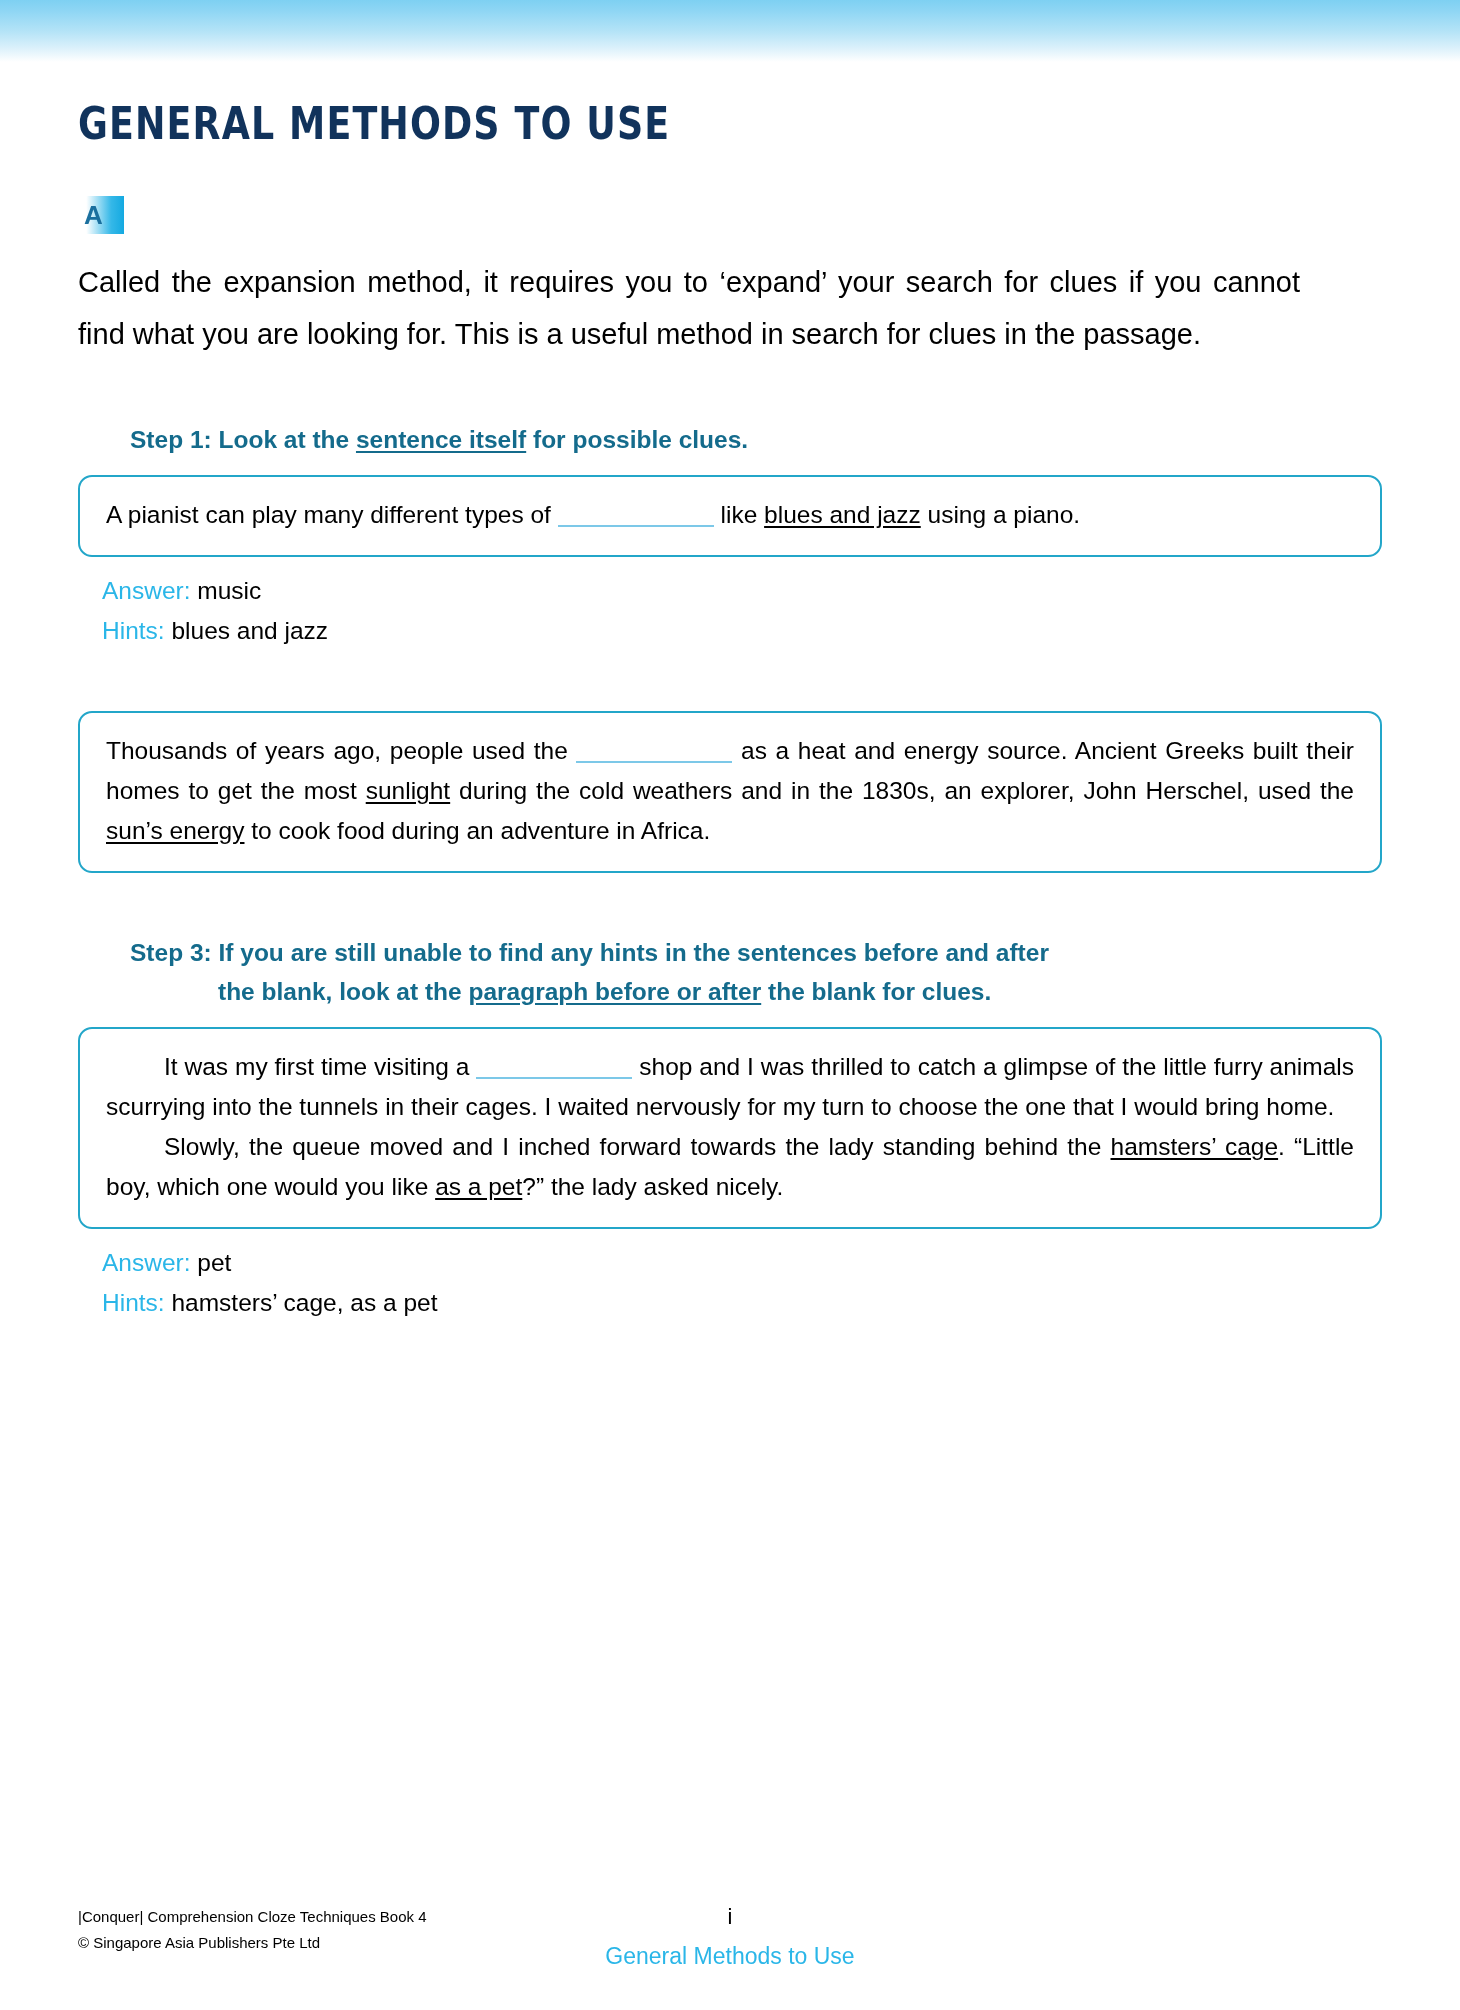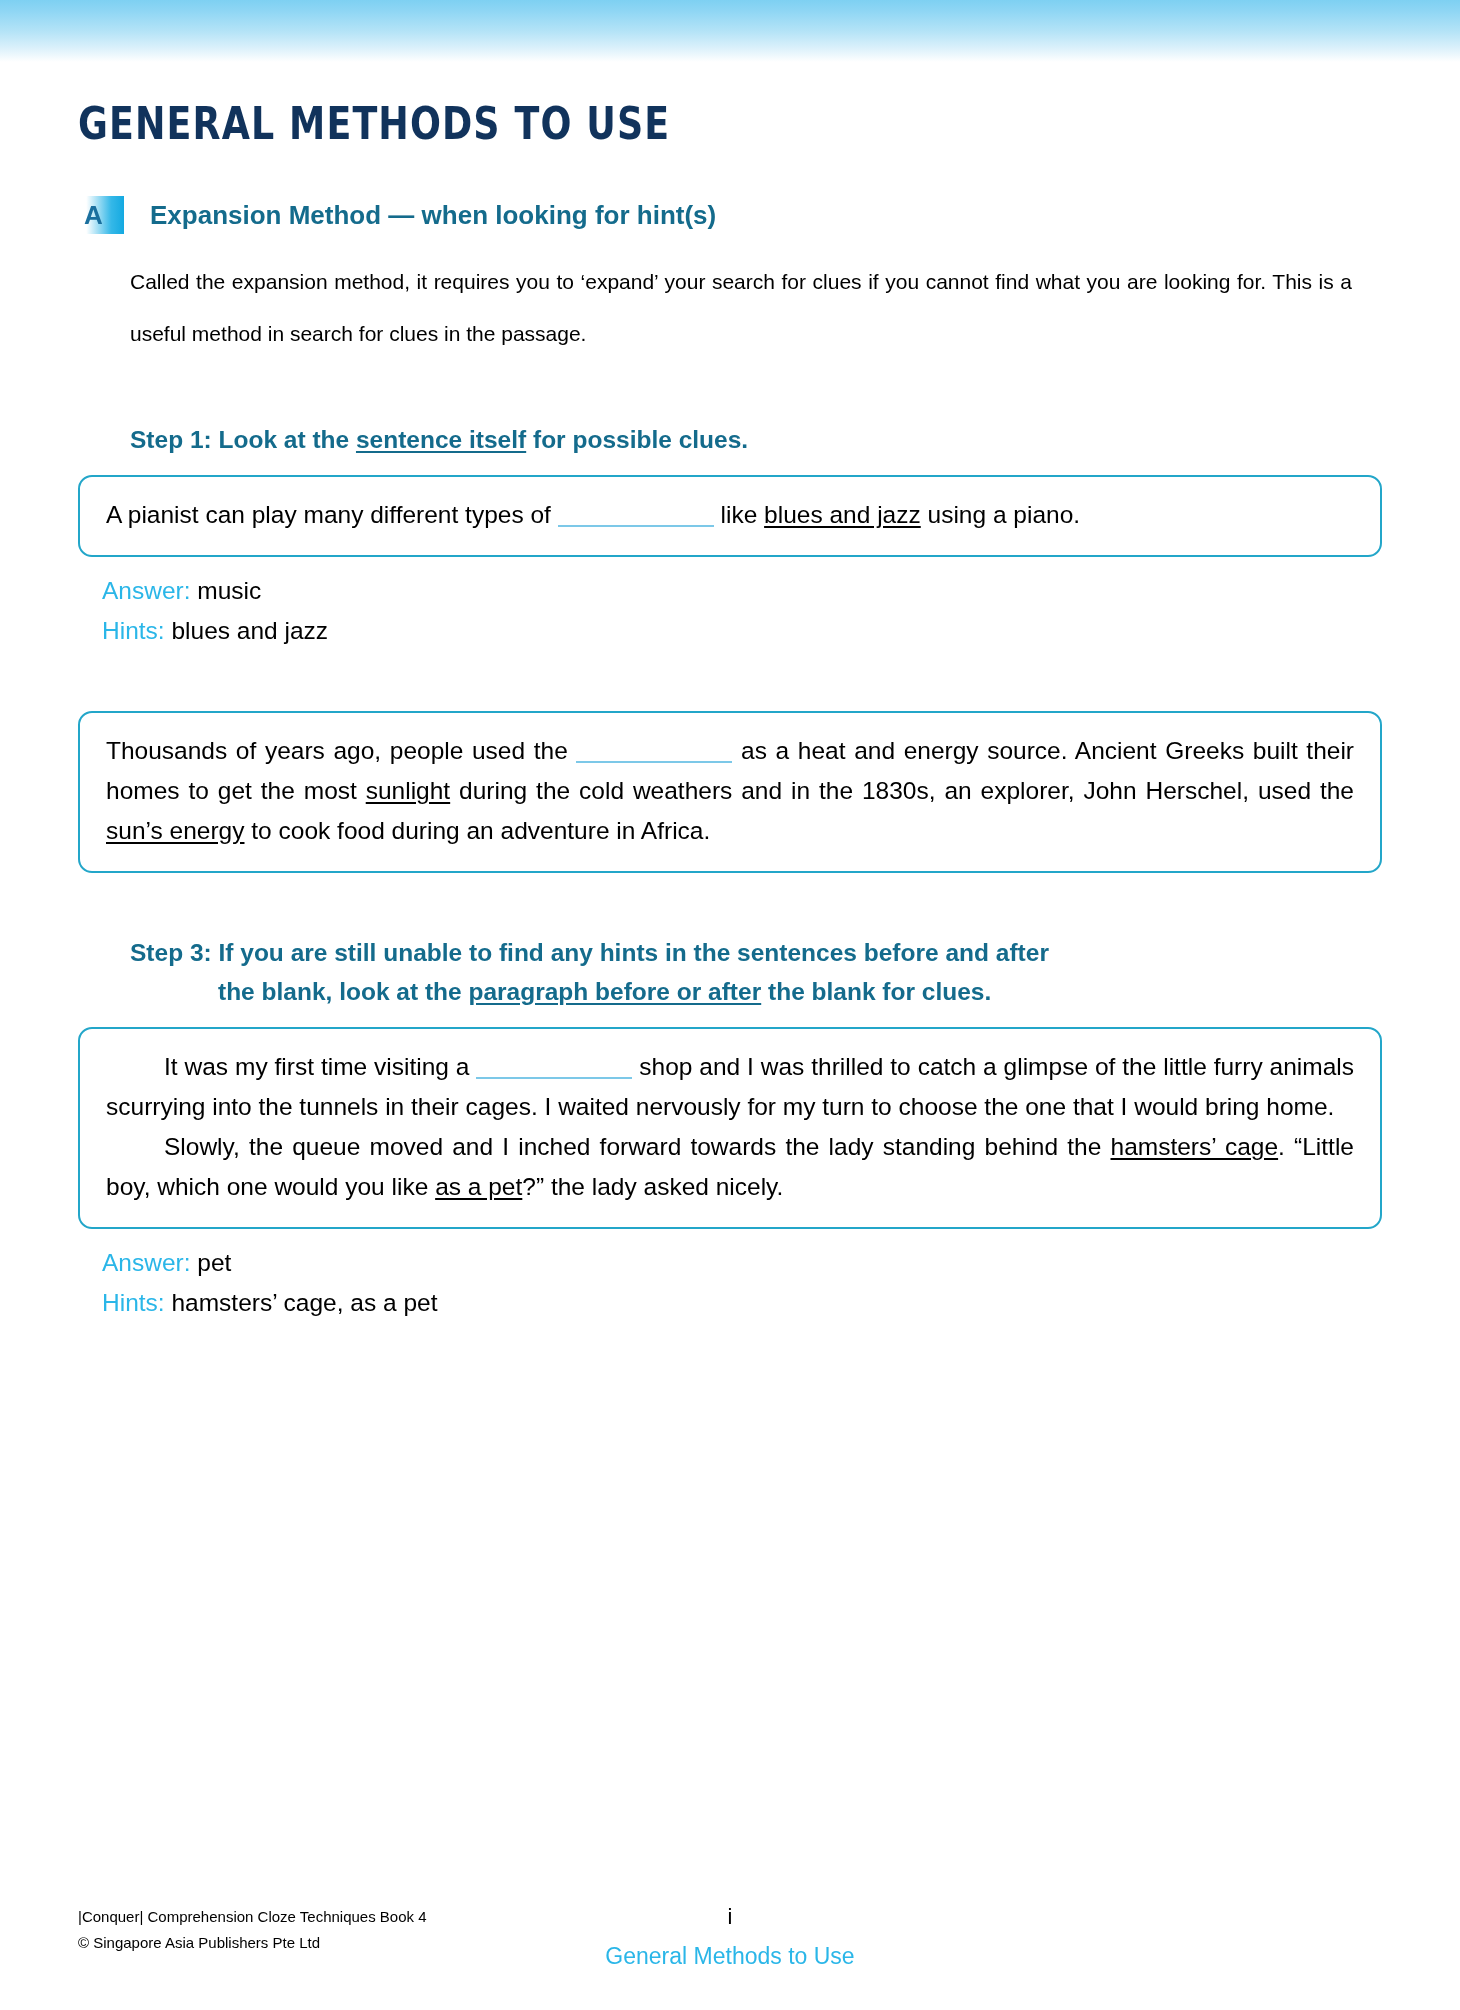--- a/index.html
+++ b/index.html
@@ -78,23 +78,22 @@
   .section-title {
     margin-left: 26px;
     font-size: 26px;
     font-weight: bold;
     color: #146b8c;
     white-space: nowrap;
   }
 
   
   .intro {
-    margin-left: 52px;
     width: 1222px;
-    font-size: 21px;
+    font-size: 29px;
     line-height: 52px;
     color: #000000;
     text-align: justify;
     text-justify: inter-word;
   }
 
   .step-head {
     margin-left: 52px;
     width: 1222px;
     font-size: 24.5px;
@@ -194,21 +193,20 @@
 <div class="page">
 
   <div class="page-title">GENERAL METHODS TO USE</div>
 
   <div class="content">
 
     <div class="section-head">
       <div class="badge">
         <span class="badge-letter">A</span>
       </div>
-      <div class="section-title">Expansion Method — when looking for hint(s)</div>
     </div>
 
     <div class="intro">Called the expansion method, it requires you to ‘expand’ your search for clues if you cannot find what you are looking for. This is a useful method in search for clues in the passage.</div>
 
     <div class="gap-lg"></div>
 
     <div id="steps-container">
         <div class="step-head"><span class="ind"><span>Step 1: Look at the </span><span class="u">sentence itself</span><span> for possible clues.</span></span></div>
         <div class="box">
           <p><span>A pianist can play many different types of </span><span class="blank"></span><span> like </span><span class="ul-black">blues and jazz</span><span> using a piano.</span></p>

